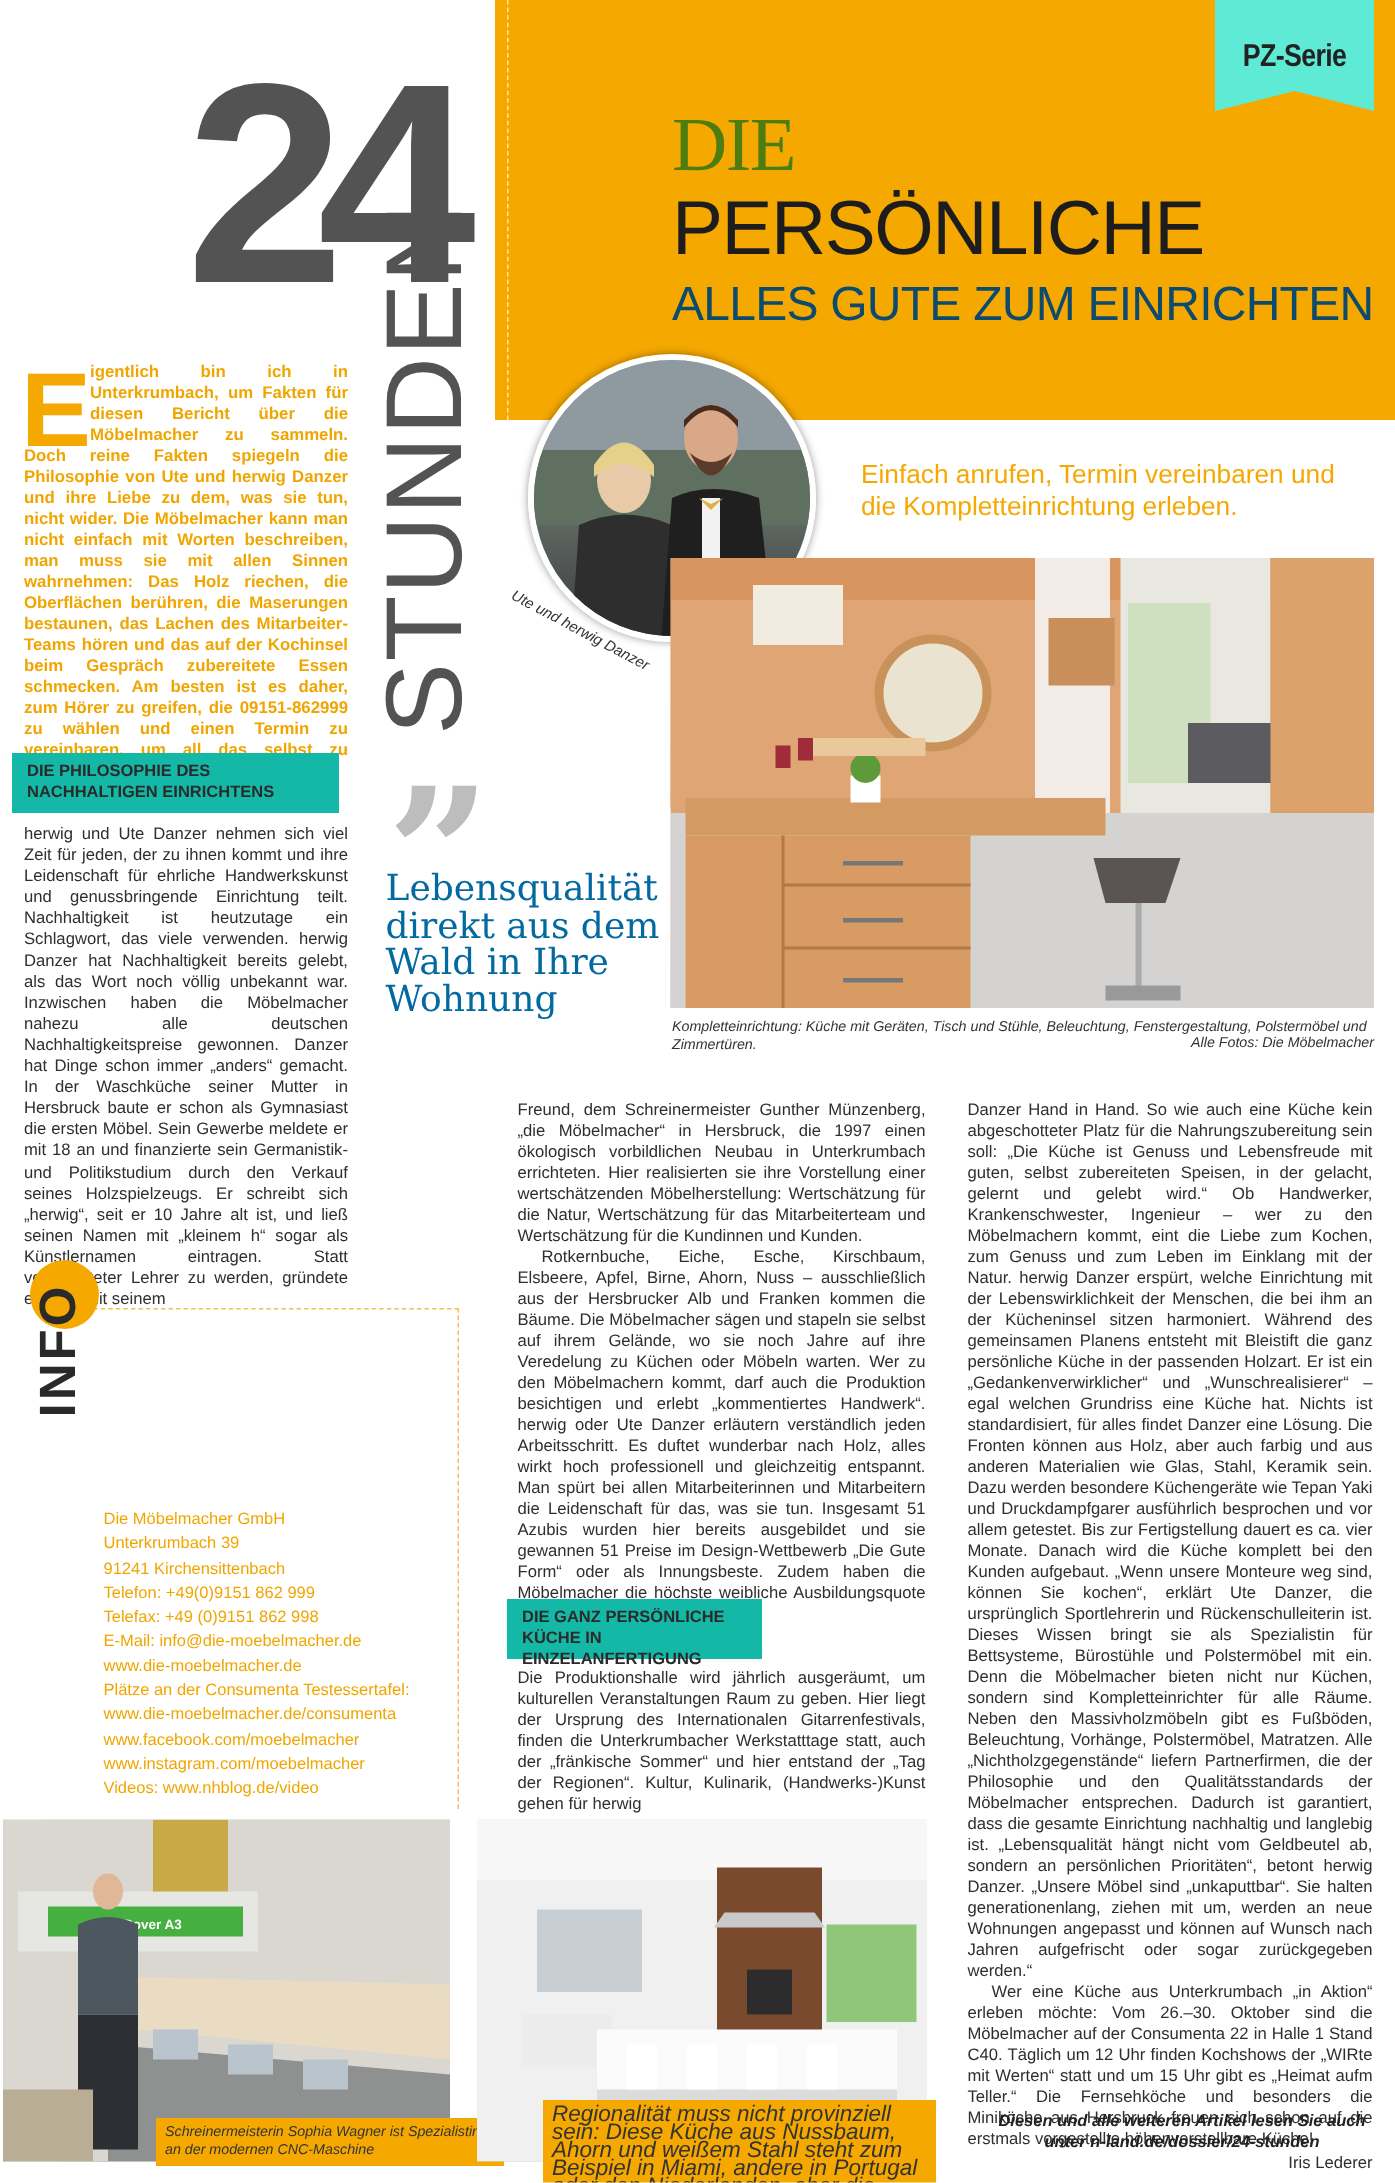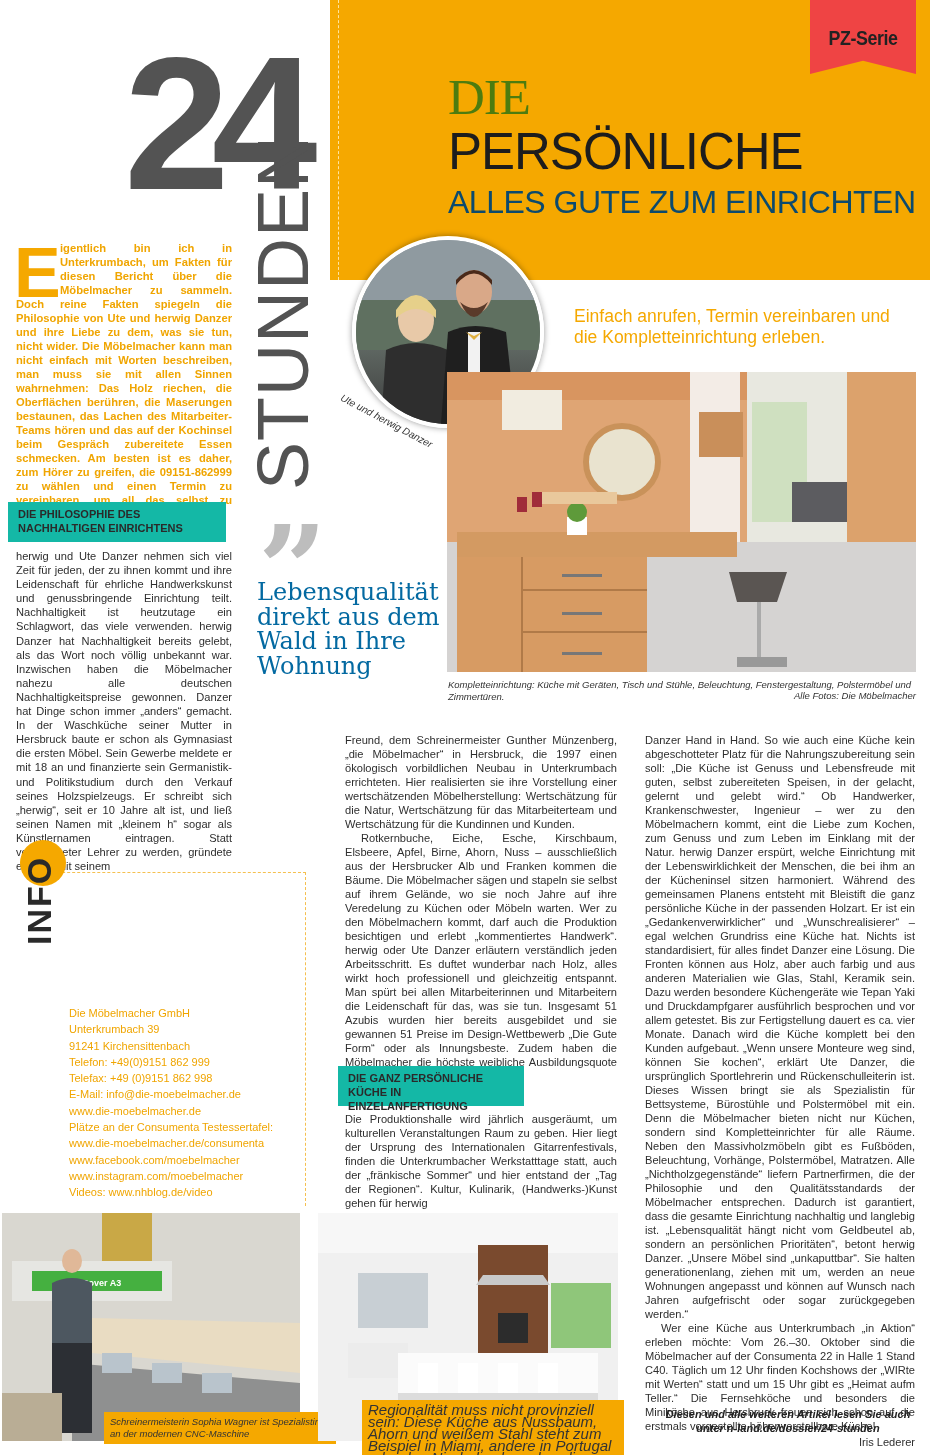--- a/index.html
+++ b/index.html
@@ -1,21 +1,21 @@
 <!DOCTYPE html>
 <html><head>
 <meta charset="utf-8">
 <style>
   html, body { margin:0; padding:0; }
   body { width:930px; height:1455px; position:relative; overflow:hidden; background:#ffffff; font-family:"Liberation Sans", sans-serif; color:#2a2a2a; }
   .abs { position:absolute; }
   
   .hdr-block { left:330px; top:0; width:600px; height:280px; background:#f5a800; }
   .hdr-dash { left:338px; top:0; width:0; height:280px; border-left:1.5px dashed #fde4a0; }
-  .badge { left:810px; top:0; width:106px; height:74px; background:#ef4444; clip-path:polygon(0 0,100% 0,100% 100%,50% 82%,0 100%); }
+  .badge { left:810px; top:0; width:106px; height:74px; background:#5eead4; clip-path:polygon(0 0,100% 0,100% 100%,50% 82%,0 100%); }
   .badge span { position:absolute; left:0; right:0; top:26px; text-align:center; font-weight:bold; font-size:21px; color:#222; letter-spacing:-0.5px; font-family:"Liberation Sans", sans-serif; transform:scaleX(0.85); }
   .title-die { left:448px; top:72px; font-size:51px; line-height:50px; color:#4d7c0f; font-family:Liberation Serif, serif; letter-spacing:-1px; }
   .title-main { left:448px; top:124px; font-size:51px; line-height:56px; color:#1d1d1d; letter-spacing:-1px; }
   .subtitle { left:448px; top:186px; font-size:32px; line-height:32px; color:#0c4a6e; letter-spacing:-0.5px; }
   
   .big24 { left:124px; top:38px; font-size:190px; font-weight:bold; color:#535353; line-height:170px; letter-spacing:-18px; font-family:"Liberation Sans", sans-serif; }
   .big24 .four { color:#535353; -webkit-text-stroke:6px #ffffff; paint-order:stroke fill; }
   .stunden { left:200px; top:300px; width:200px; height:60px; font-size:72px; color:#535353; transform-origin:0 0; transform:rotate(-90deg) translate(-190px,42px); white-space:nowrap; letter-spacing:1px; }
   
   .dropcap { left:14px; top:244px; width:40px; height:52px; font-size:70px; line-height:58px; font-weight:bold; color:#f5a800; }
@@ -32,21 +32,21 @@
   .circle-caption { left:344px; top:392px; width:110px; font-size:10px; color:#333; font-style:italic; transform:rotate(28deg); transform-origin:0 0; }
   .tagline { left:574px; top:306px; width:330px; font-size:17.5px; line-height:21px; color:#f5a800; }
   
   .main-photo { left:447px; top:372px; width:469px; height:300px; overflow:hidden; background:linear-gradient(180deg,#e9b07a 0%,#d99a60 40%,#c8865a 55%,#d6d4d3 56%,#c7c7c9 100%); }
   .photo-caption { left:448px; top:679px; width:470px; font-size:9.5px; line-height:11.5px; font-style:italic; color:#333; }
   .photo-credit { right:14px; top:690px; font-size:9.5px; font-style:italic; color:#333; }
   
   .col2 { left:345px; top:733px; width:272px; font-size:11.1px; line-height:14px; text-align:justify; color:#2e2e2e; }
   .col3 { left:645px; top:733px; width:270px; font-size:11.1px; line-height:14px; text-align:justify; color:#2e2e2e; }
   .p-indent { text-indent:16px; }
-  .sh2 { left:338px; top:1066px; width:186px; height:40px; }
+  .sh2 { left:338px; top:1066px; width:170px; height:40px; }
   .col2b { left:345px; top:1112px; width:272px; font-size:11.1px; line-height:14px; text-align:justify; color:#2e2e2e; }
   .author { text-align:right; margin-top:2px; }
   .footer-note { left:660px; top:1407px; width:256px; text-align:center; font-size:11px; line-height:14px; font-weight:bold; font-style:italic; color:#222; }
   
   .info-box { left:22px; top:872px; width:284px; height:334px; border-top:1.5px dashed #f5c050; border-right:1.5px dashed #f5c050; box-sizing:border-box; }
   .info-circle { left:20px; top:840px; width:46px; height:46px; border-radius:50%; background:#f5a800; }
   .info-label { left:20px; top:945px; font-size:34px; font-weight:bold; color:#2a2a2a; transform:rotate(-90deg); transform-origin:0 0; letter-spacing:2px; }
   .info-list { left:69px; top:885px; width:236px; font-size:11px; line-height:14px; color:#f0a500; }
   .info-list p { margin:0 0 4px 0; }
   .info-contact { left:69px; top:1005px; width:236px; font-size:11px; line-height:16.3px; color:#f0a500; }

